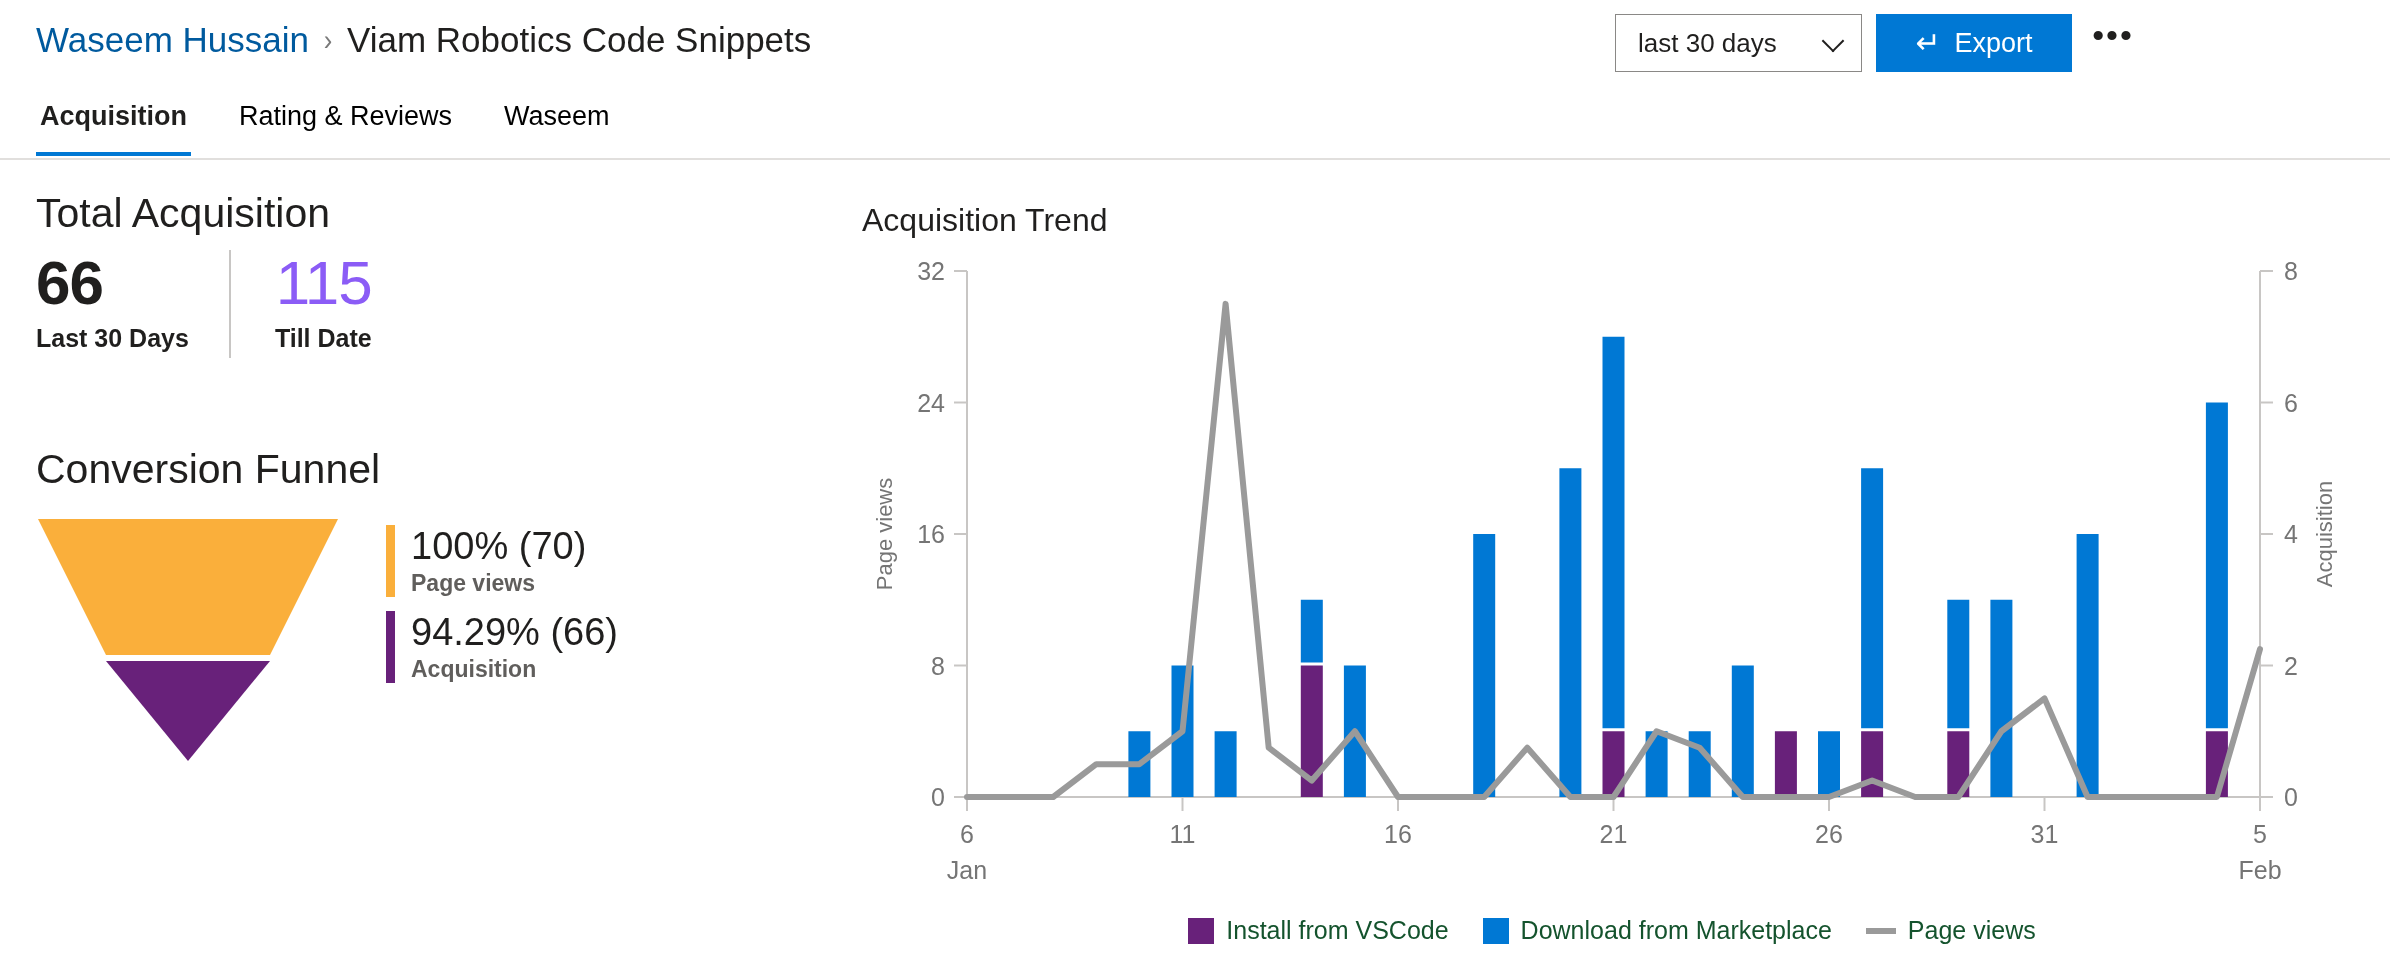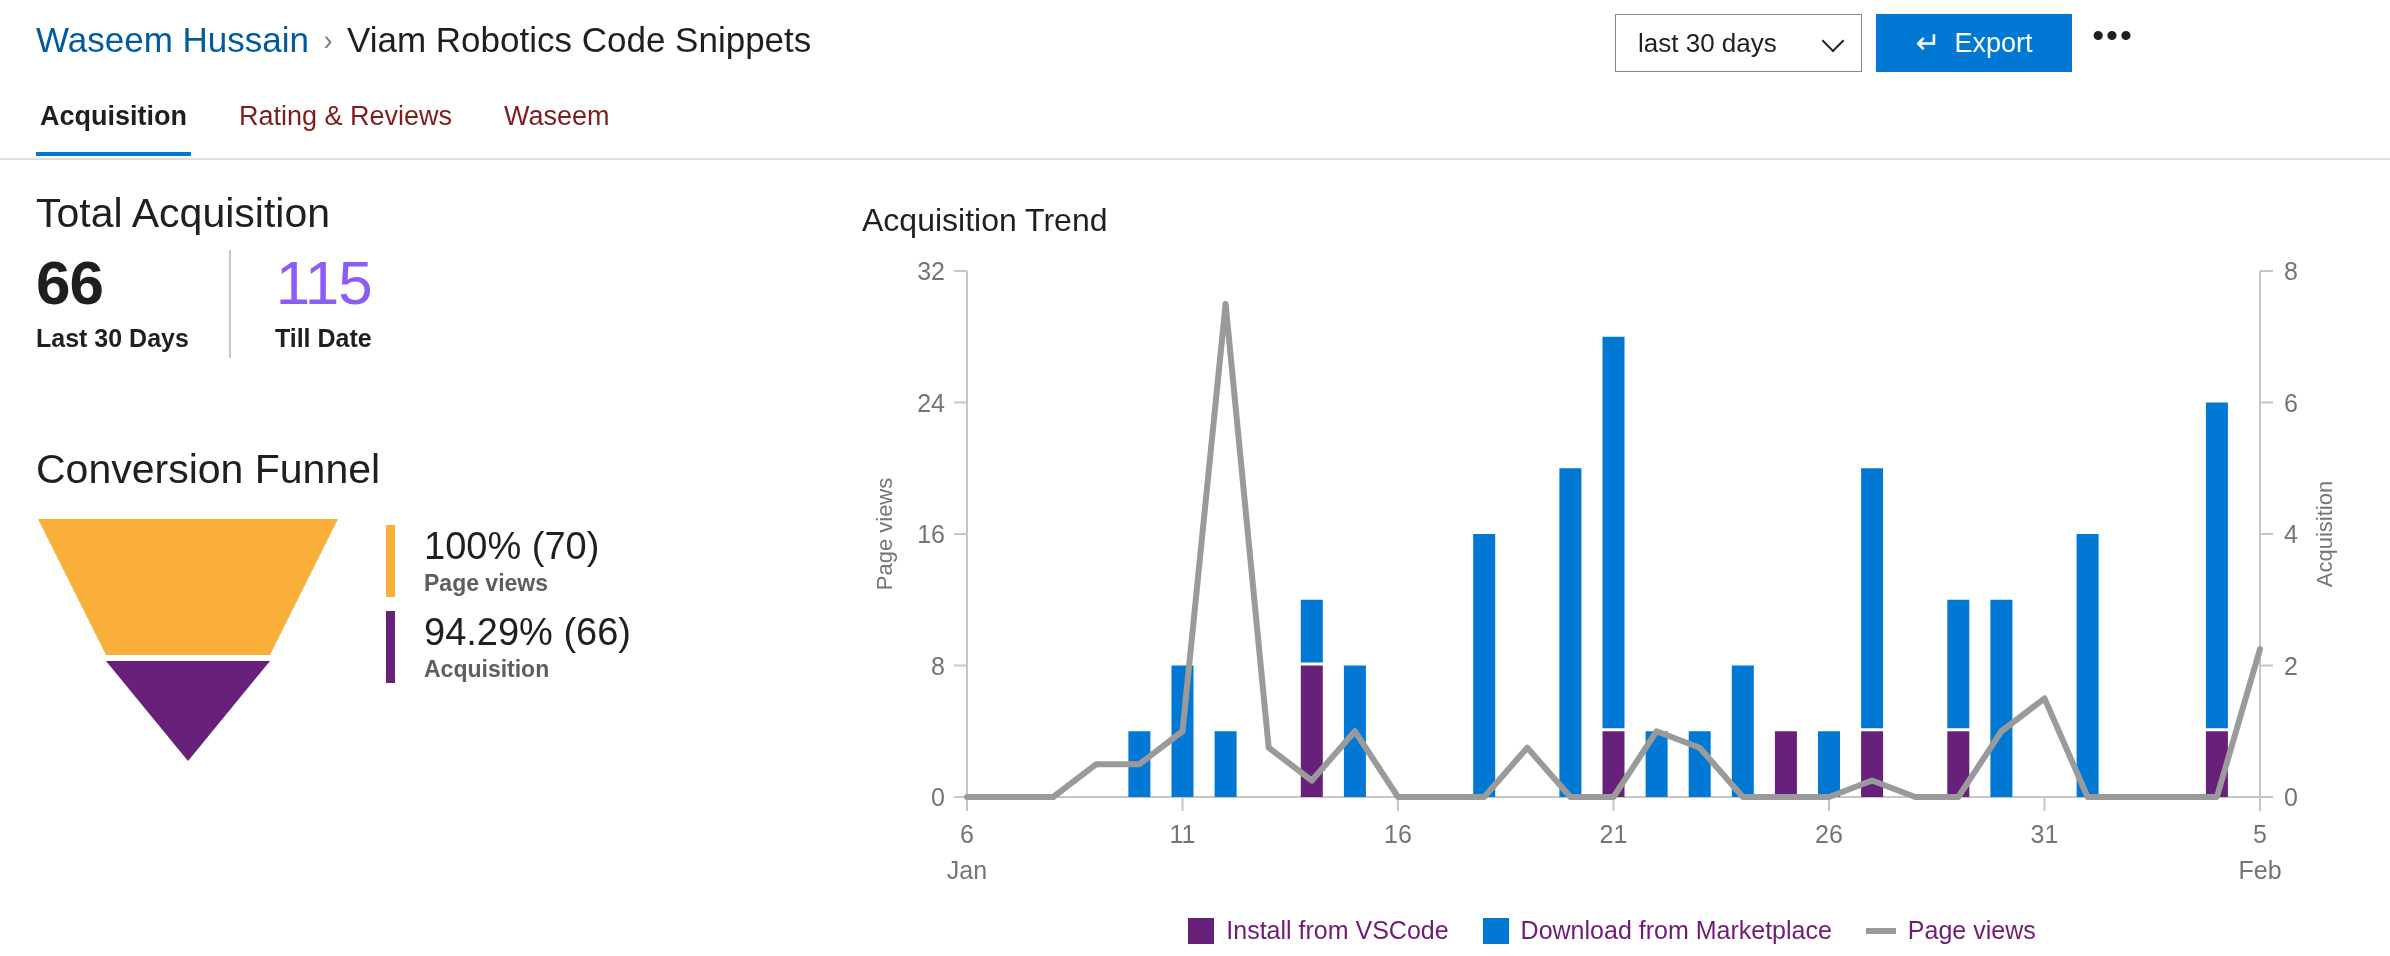--- a/index.html
+++ b/index.html
@@ -61,21 +61,21 @@
     font-family: inherit; padding-bottom: 16px;
   }
 
   
   .tabbar {
     position: absolute; left: 0; top: 96px; width: 2390px; height: 64px;
     border-bottom: 2px solid #e1dfdd;
   }
   .tabs { position: absolute; left: 36px; top: 0; display: flex; gap: 44px; }
   .tab {
-    position: relative; font-size: 27px; color: #7f1d1d;
+    position: relative; font-size: 27px; color: #000000;
     padding: 5px 4px 22px; cursor: pointer; white-space: nowrap;
   }
   .tab.active { font-weight: 700; color: #201f1e; }
   .tab.active::after {
     content: ""; position: absolute; left: 0; right: 0; bottom: -2px;
     height: 4px; background: #0078d4;
   }
 
   
   .left-panel { position: absolute; left: 36px; top: 190px; width: 760px; }
@@ -88,39 +88,39 @@
   .kpi-value { font-size: 62px; line-height: 66px; letter-spacing: -1px; }
   .kpi-value.strong { font-weight: 700; color: #201f1e; }
   .kpi-value.light  { font-weight: 300; color: #8b5cf6; text-align: right; }
   .kpi-label { font-size: 25px; font-weight: 700; color: #201f1e; margin-top: 8px; }
   .kpi-div { width: 2px; background: #c8c6c4; height: 108px; margin: 0 44px 0 40px; }
 
   .funnel-section { margin-top: 86px; }
   .funnel-body { display: flex; align-items: flex-start; margin-top: 26px; }
   .funnel-graphic { width: 300px; height: 242px; flex: none; margin-left: 2px; }
   .funnel-legend { margin-left: 48px; padding-top: 6px; }
-  .fl-item { display: flex; align-items: stretch; margin-bottom: 14px; gap: 13px; }
+  .fl-item { display: flex; align-items: stretch; margin-bottom: 14px; }
   .fl-bar { width: 9px; flex: none; margin-right: 16px; }
   .fl-text { display: flex; flex-direction: column; justify-content: center; }
   .fl-value { font-size: 38px; color: #201f1e; line-height: 42px; }
   .fl-name { font-size: 23px; font-weight: 700; color: #605e5c; margin-top: 3px; }
 
   
   .chart-panel { position: absolute; left: 862px; top: 202px; width: 1500px; }
   .chart-title { font-size: 32px; color: #201f1e; }
   .chart-svg { display: block; margin-top: 10px; }
 
   .chart-legend {
     position: absolute; left: 0; top: 714px; width: 1500px;
     display: flex; align-items: center; justify-content: center; gap: 34px;
   }
   .cl-item { display: flex; align-items: center; gap: 12px; cursor: pointer; }
   .cl-swatch { width: 26px; height: 26px; flex: none; }
   .cl-line { width: 30px; height: 6px; flex: none; }
-  .cl-label { font-size: 25px; color: #701a75; white-space: nowrap; }
+  .cl-label { font-size: 25px; color: #14532d; white-space: nowrap; }
 </style>
 </head>
 <body>
 
 <div class="header">
 
   <div class="breadcrumb">
     <span class="crumb-link">Waseem Hussain</span>
     <span class="crumb-sep">›</span>
     <span class="crumb-current">Viam Robotics Code Snippets</span>

